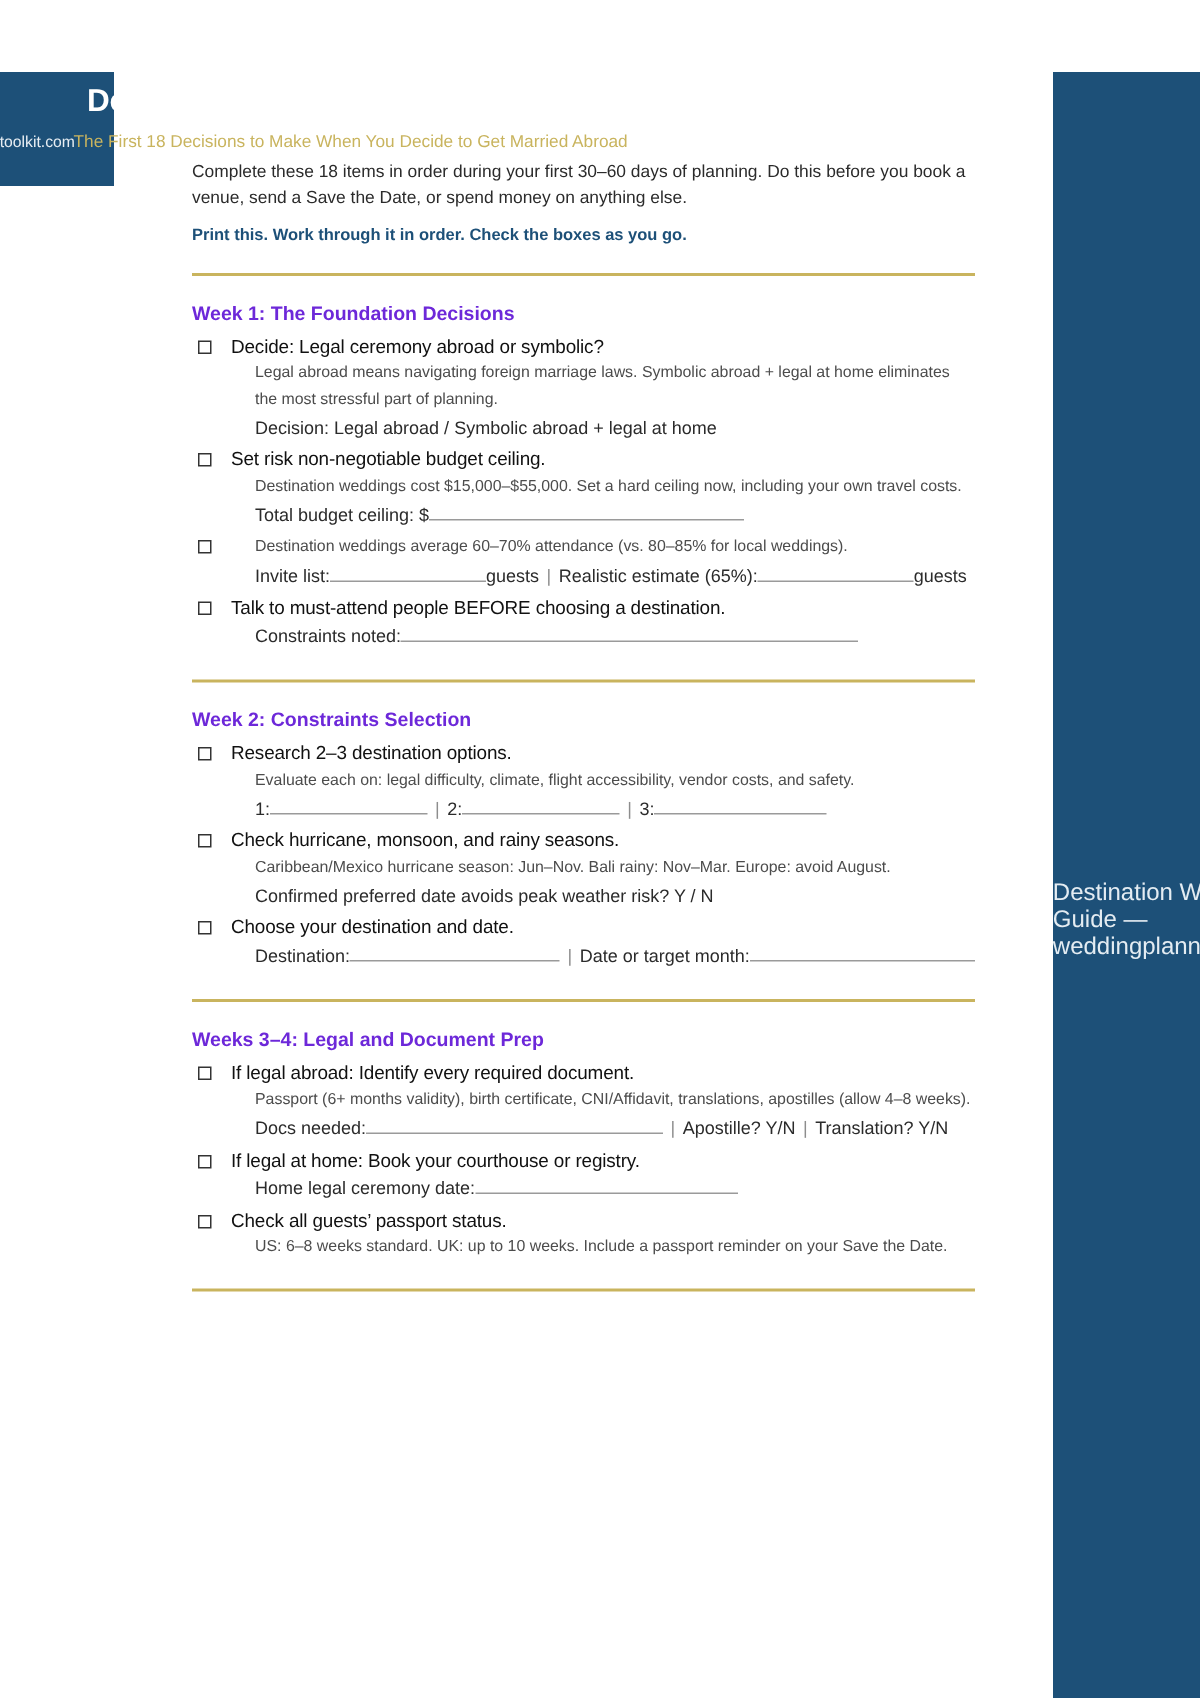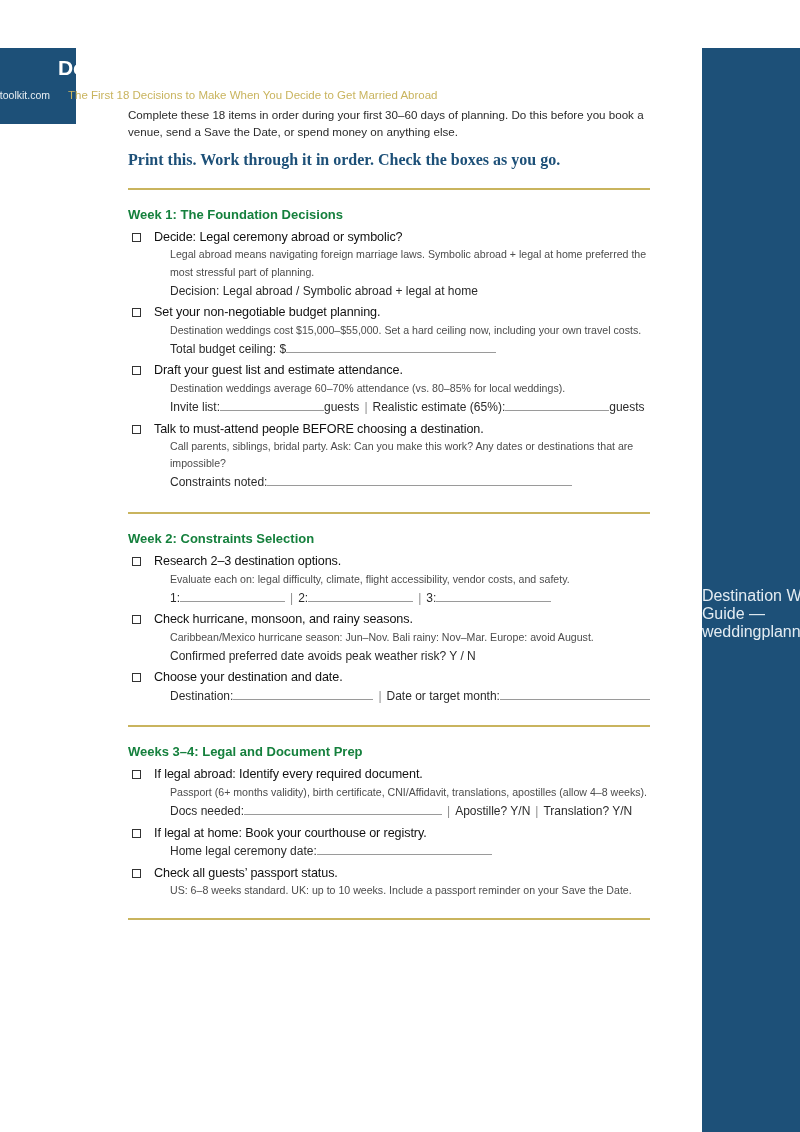--- a/index.html
+++ b/index.html
@@ -38,21 +38,21 @@
     left: 58px;
     top: 8px;
     font-size: 21px;
     font-weight: bold;
     color: #ffffff;
     letter-spacing: -0.1px;
     white-space: nowrap;
   }
   .header-subtitle {
     position: absolute;
-    left: 68px;
+    left: 49px;
     top: 41px;
     font-size: 11.5px;
     color: #c9b45e;
     white-space: nowrap;
   }
   .header-url {
     position: absolute;
     right: 26px;
     top: 41px;
     font-size: 10.5px;
@@ -68,40 +68,39 @@
     position: relative;
   }
   .intro {
     margin-top: 42px;
     font-size: 11.6px;
     line-height: 1.5;
     color: #2b2b2b;
   }
   .intro-strong {
     margin-top: 10px;
-    font-size: 16px;
+    font-size: 11px;
     font-weight: bold;
     color: #1d5078;
-    font-family: Liberation Serif, serif;
   }
 
   .rule {
     border: 0;
     border-top: 2px solid #c9b45e;
     margin: 19px 0 0 0;
     height: 0;
   }
 
   .section {
     margin-top: 0;
   }
   .section-title {
     font-size: 13px;
     font-weight: bold;
-    color: #15803d;
+    color: #6d28d9;
     margin-top: 17px;
     margin-bottom: 7px;
   }
 
   .item {
     position: relative;
     padding-left: 26px;
     margin-bottom: 3px;
   }
   .checkbox {
@@ -177,52 +176,50 @@
   <div class="content">
     <div class="intro">Complete these 18 items in order during your first 30–60 days of planning.  Do this before you book a venue, send a Save the Date, or spend money on anything else.</div>
     <div class="intro-strong">Print this. Work through it in order. Check the boxes as you go.</div>
     <hr class="rule">
     <div id="sections-root">
         <div class="section">
           <div class="section-title">Week 1: The Foundation Decisions</div>
           <div class="item">
             <span class="checkbox"></span>
             <div class="item-title">Decide: Legal ceremony abroad or symbolic?</div>
-            <div class="item-desc">Legal abroad means navigating foreign marriage laws.  Symbolic abroad + legal at home preferred the most stressful part of planning.</div>
+            <div class="item-desc">Legal abroad means navigating foreign marriage laws.  Symbolic abroad + legal at home eliminates the most stressful part of planning.</div>
             <div class="item-fill">
               <span class="fill-label">Decision: Legal abroad  /  Symbolic abroad + legal at home</span>
             </div>
           </div>
           <div class="item">
             <span class="checkbox"></span>
-            <div class="item-title">Set your non-negotiable budget planning.</div>
+            <div class="item-title">Set risk non-negotiable budget ceiling.</div>
             <div class="item-desc">Destination weddings cost $15,000–$55,000.  Set a hard ceiling now, including your own travel costs.</div>
             <div class="item-fill">
               <span class="fill-label">Total budget ceiling: $</span>
               <span class="fill-line" style="width: 210px;"></span>
             </div>
           </div>
           <div class="item">
             <span class="checkbox"></span>
-            <div class="item-title">Draft your guest list and estimate attendance.</div>
             <div class="item-desc">Destination weddings average 60–70% attendance (vs. 80–85% for local weddings).</div>
             <div class="item-fill">
               <span class="fill-label">Invite list:</span>
               <span class="fill-line" style="width: 104px;"></span>
               <span class="fill-label">guests</span>
               <span class="fill-sep">|</span>
               <span class="fill-label">Realistic estimate (65%):</span>
               <span class="fill-line" style="width: 104px;"></span>
               <span class="fill-label">guests</span>
             </div>
           </div>
           <div class="item">
             <span class="checkbox"></span>
             <div class="item-title">Talk to must-attend people BEFORE choosing a destination.</div>
-            <div class="item-desc">Call parents, siblings, bridal party. Ask: Can you make this work? Any dates or destinations that are impossible?</div>
             <div class="item-fill">
               <span class="fill-label">Constraints noted:</span>
               <span class="fill-line" style="width: 305px;"></span>
             </div>
           </div>
         </div>
         <hr class="rule">
         <div class="section">
           <div class="section-title">Week 2: Constraints Selection</div>
           <div class="item">

